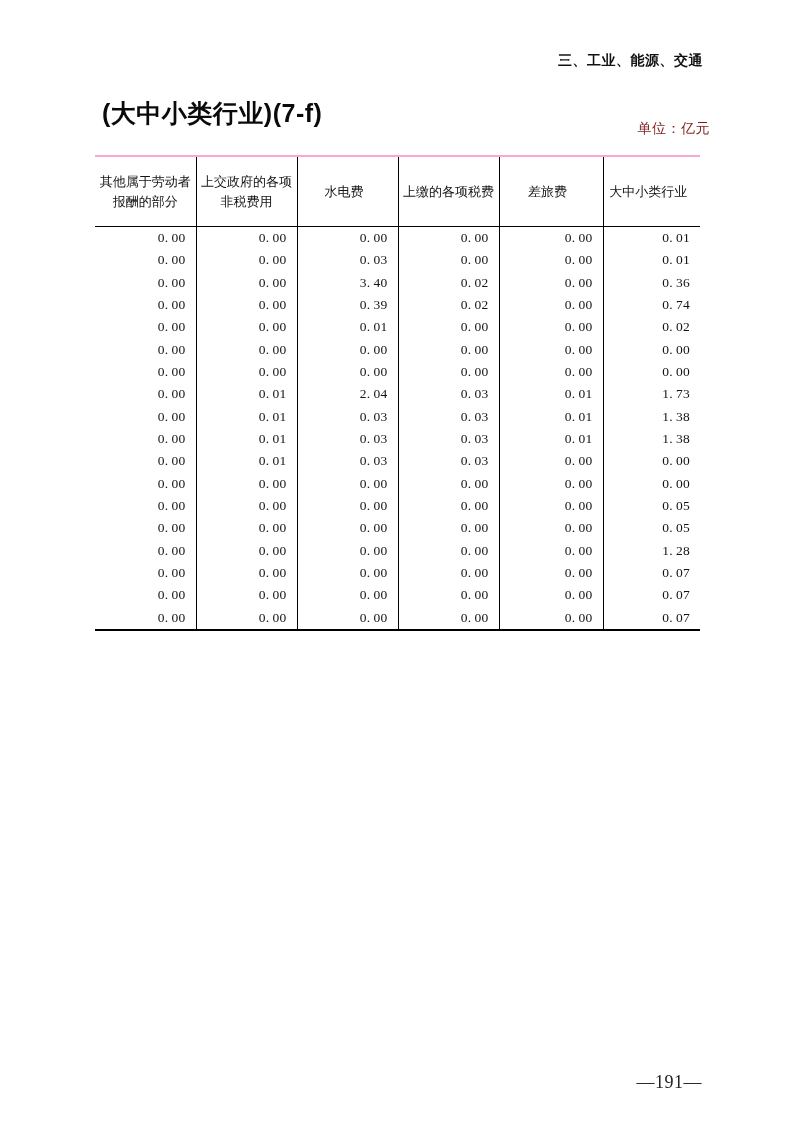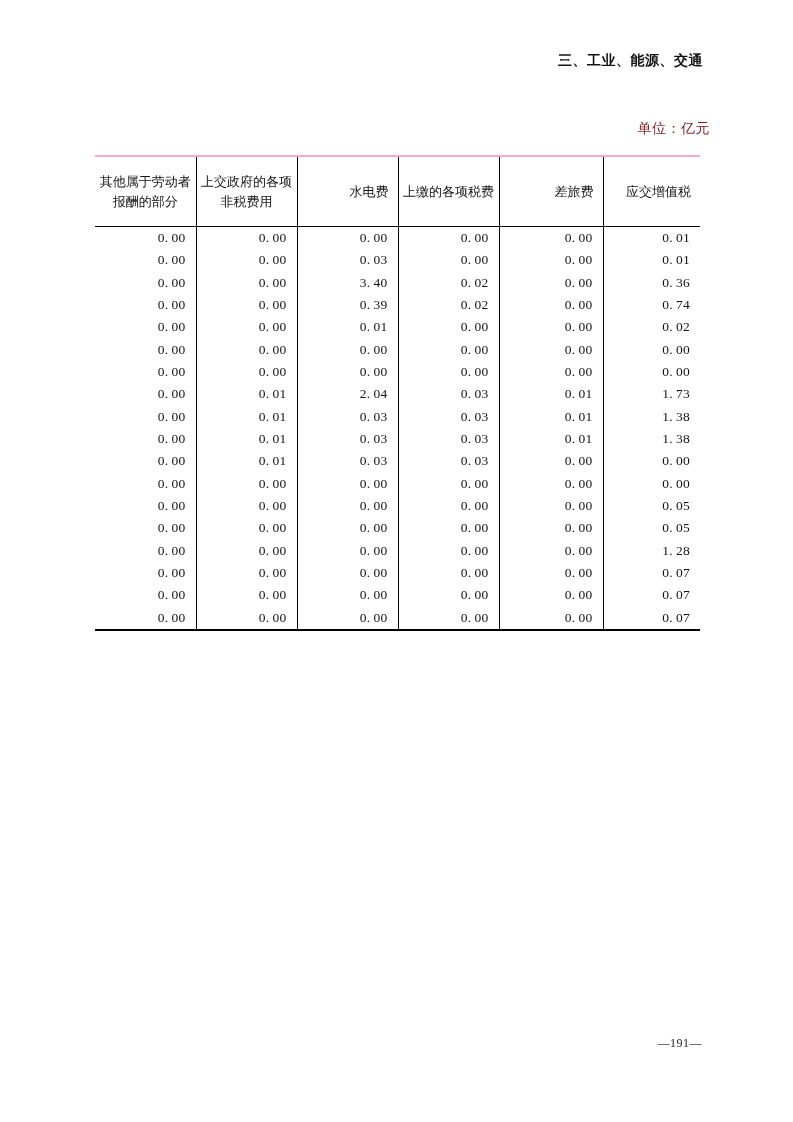--- a/index.html
+++ b/index.html
@@ -62,70 +62,71 @@
     font-weight: normal;
     font-size: 13px;
     line-height: 1.5;
     height: 69px;
     vertical-align: middle;
     padding: 0 2px;
     border-bottom: 1.5px solid #000;
     color: #141414;
   }
   table.data-table th.align-center { text-align: center; }
-  table.data-table th.align-right  { text-align: right; padding-right: 9px; font-family: Liberation Serif, serif; }
+  table.data-table th.align-right  { text-align: center; padding-right: 9px; font-family: Liberation Serif, serif; }
   table.data-table th.col-sep,
   table.data-table td.col-sep { border-right: 1px solid #000; }
   table.data-table tbody td {
     font-size: 13.5px;
     height: 22.33px;
     line-height: 22.33px;
     text-align: right;
     padding: 0 10px 0 0;
     letter-spacing: 0.3px;
     white-space: nowrap;
     color: #141414;
   }
   .page-number {
     position: absolute;
-    top: 1036px;
+    top: 1072px;
     right: 91px;
-    font-size: 12px;
+    font-size: 18px;
     letter-spacing: 0.5px;
     color: #222;
     white-space: nowrap;
   }
 </style>
 </head>
 <body>
 
 <div class="page">
 
   <div class="section-header">三、工业、能源、交通</div>
 
+  <div class="page-title">(大中小类行业)(7-f)</div>
 
   <div class="unit-label">单位：亿元</div>
 
   <table class="data-table">
     <colgroup>
       <col style="width:101px">
       <col style="width:101px">
       <col style="width:101px">
       <col style="width:101px">
       <col style="width:104px">
       <col style="width:97px">
     </colgroup>
     <thead>
       <tr>
         <th class="align-center col-sep">其他属于劳动者报酬的部分</th>
         <th class="align-center col-sep">上交政府的各项非税费用</th>
         <th class="align-right col-sep">水电费</th>
         <th class="align-center col-sep">上缴的各项税费</th>
         <th class="align-right col-sep">差旅费</th>
-        <th class="align-right">应交增值税</th>
+        <th class="align-right">大中小类行业</th>
       </tr>
     </thead>
     <tbody>
         <tr>
           <td class="col-sep">0. 00</td>
           <td class="col-sep">0. 00</td>
           <td class="col-sep">0. 00</td>
           <td class="col-sep">0. 00</td>
           <td class="col-sep">0. 00</td>
           <td>0. 01</td>

